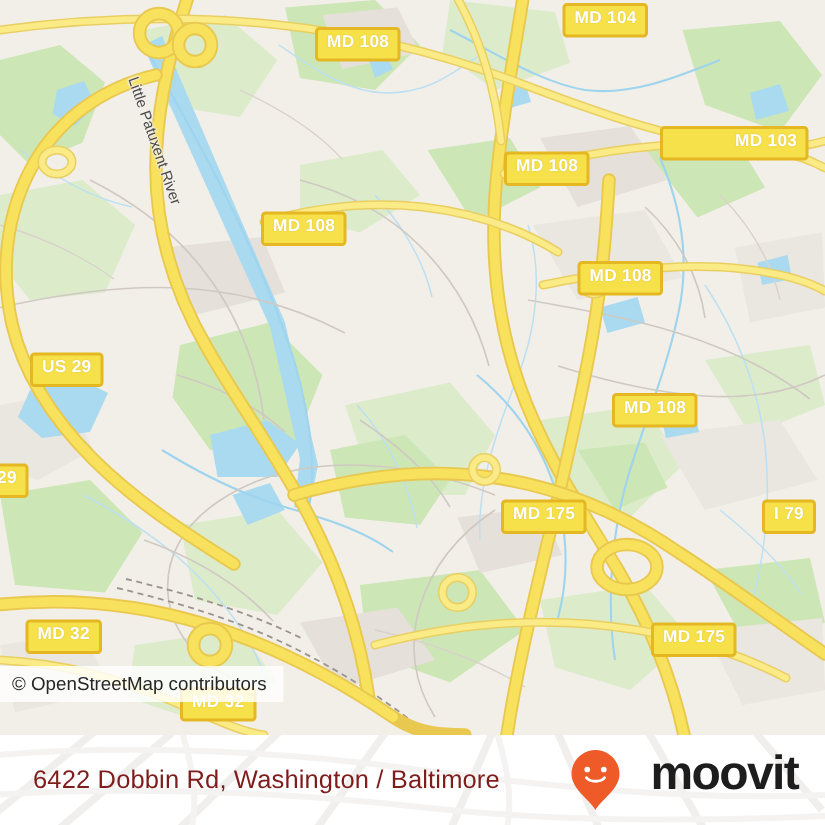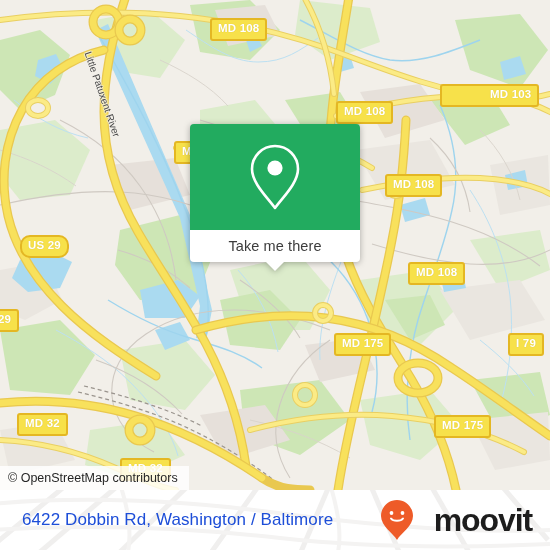--- a/index.html
+++ b/index.html
@@ -102,21 +102,21 @@
     width: 0; height: 0;
     border-left: 9px solid transparent;
     border-right: 9px solid transparent;
     border-top: 9px solid #ffffff;
   }
 
   
   #attribution {
     position: absolute;
     left: 0;
-    top: 466px;
+    top: 444px;
     height: 24px;
     background: rgba(255,255,255,0.82);
     display: flex;
     align-items: center;
     padding: 0 9px 0 8px;
     box-sizing: border-box;
     color: #262626;
     font-family: "Liberation Sans", sans-serif;
     font-size: 12.5px;
   }
@@ -140,28 +140,27 @@
     position: relative;
     width: 100%;
     height: 100%;
     display: flex;
     align-items: center;
     justify-content: space-between;
     padding: 0 18px 0 22px;
     box-sizing: border-box;
   }
   #footer-address {
-    color: #1d4ed8;
+    color: #7f1d1d;
     font-family: "Liberation Sans", sans-serif;
     font-size: 17px;
     letter-spacing: .1px;
   }
   #brand {
     display: flex;
-    align-items: center;
     gap: 20px;
   }
   #brand-word {
     color: #1d1d1d;
     font-family: "Liberation Sans", sans-serif;
     font-size: 32px;
     font-weight: bold;
     letter-spacing: -1.1px;
     line-height: 1;
   }
@@ -329,45 +328,34 @@
       <circle cx="140" cy="430" r="11" class="hwy"></circle>
       <circle cx="396" cy="188" r="8" class="mainc"></circle>
       <circle cx="396" cy="188" r="8" class="main"></circle>
       <ellipse cx="38" cy="108" rx="10" ry="8" class="mainc"></ellipse>
       <ellipse cx="38" cy="108" rx="10" ry="8" class="main"></ellipse>
     </svg>
 
     <div class="river-label" style="left:93px; top:50px; transform: rotate(71deg);">Little Patuxent River</div>
 
     <div class="shield" style="left:210px; top:18px;">MD 108</div>
+    <div class="shield" style="left:375px; top:2px;">MD 104</div>
     <div class="shield" style="left:440px; top:84px;padding-left:48px;">MD 103</div>
     <div class="shield" style="left:336px; top:101px;">MD 108</div>
     <div class="shield" style="left:385px; top:174px;">MD 108</div>
     <div class="shield" style="left:408px; top:262px;">MD 108</div>
     <div class="shield" style="left:174px; top:141px;">MD 108</div>
-    <div class="shield" style="left:20px; top:235px;border-radius:10px;">US 29</div>
+    <div class="shield" style="left:20px; top:235px;">US 29</div>
     <div class="shield" style="left:-10px; top:309px;">29</div>
     <div class="shield" style="left:334px; top:333px;">MD 175</div>
     <div class="shield" style="left:508px; top:333px;">I 79</div>
     <div class="shield" style="left:434px; top:415px;">MD 175</div>
     <div class="shield" style="left:17px; top:413px;">MD 32</div>
     <div class="shield" style="left:120px; top:458px;">MD 32</div>
 
-    <div id="popup">
-      <div id="popup-head" style="background:#22ab5f;">
-        <svg width="56" height="68" viewBox="0 0 56 68">
-          <path d="M28 3 C 15.3 3 5 13.3 5 26 C 5 40 20 54 28 65 C 36 54 51 40 51 26 C 51 13.3 40.7 3 28 3 Z" fill="none" stroke="#ffffff" stroke-width="2.6" stroke-linejoin="round"></path>
-          <circle cx="28" cy="25" r="7.6" fill="#ffffff"></circle>
-        </svg>
-      </div>
-      <div id="popup-body">
-        <span id="popup-label">Take me there</span>
-        <span id="popup-tail"></span>
-      </div>
-    </div>
 
     <div id="attribution" style="width: 189px;">
       <span>© OpenStreetMap contributors</span>
     </div>
   </div>
 
   <div id="footer">
     <svg id="footer-watermark" width="550" height="60" viewBox="0 0 550 60">
       <g fill="none" stroke="#f0efee" stroke-width="5">
         <path d="M-10 58 L70 -8"></path>

